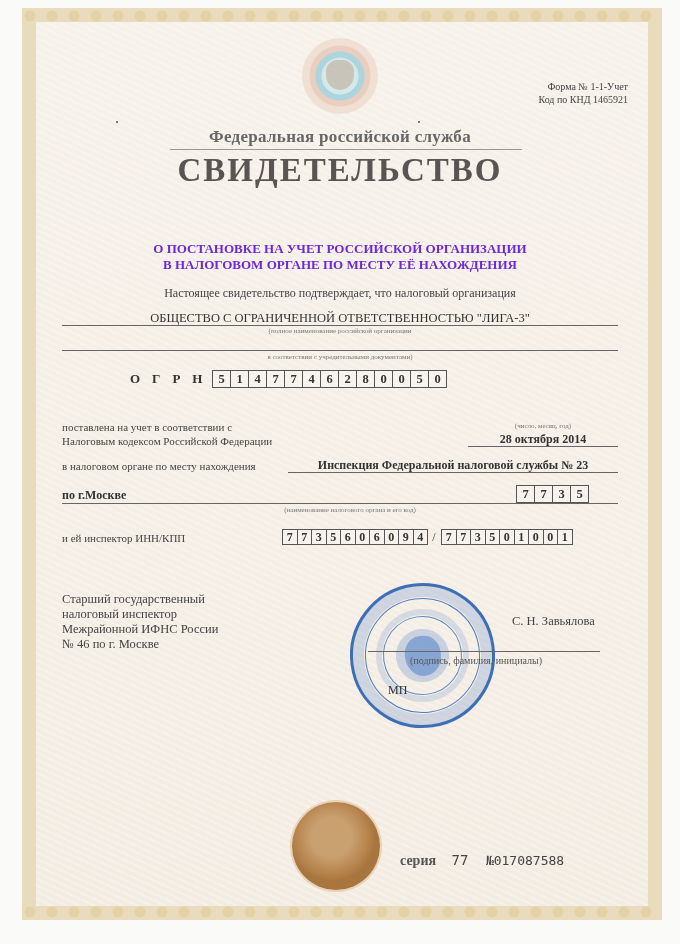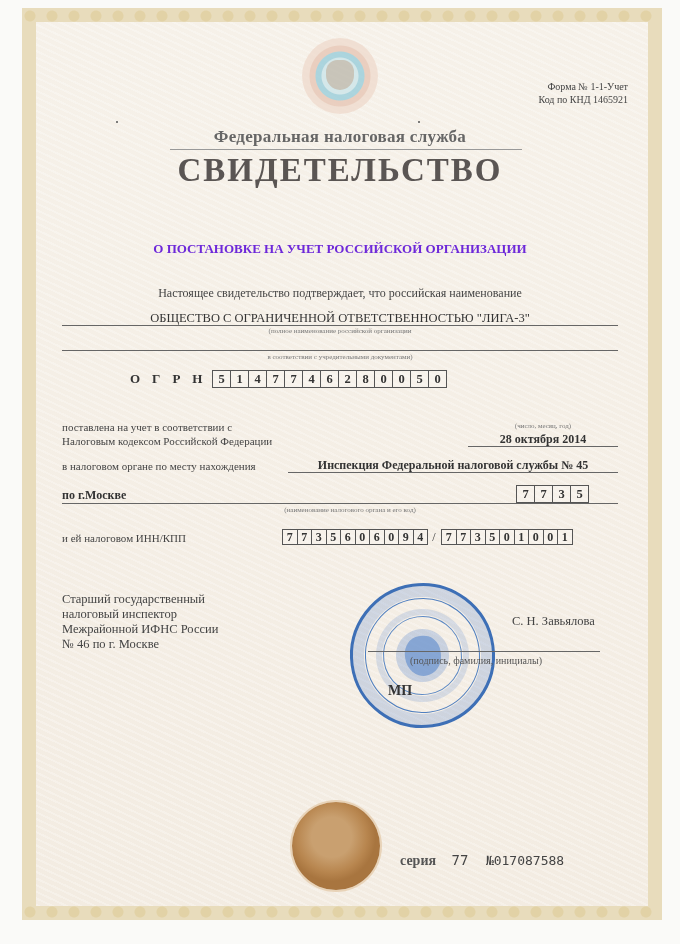--- a/index.html
+++ b/index.html
@@ -72,21 +72,21 @@
       background: radial-gradient(circle, rgba(70,120,200,0.25) 0 26px, rgba(255,255,255,0) 27px 40px, rgba(70,120,200,0.18) 41px 46px, rgba(255,255,255,0) 47px 58px, rgba(70,120,200,0.22) 59px 72px);
       transform: rotate(-8deg);
     }
     .stamp .ring { position: absolute; left: 12px; top: 12px; width: 115px; height: 115px; border: 1.5px solid #4f7fc0; border-radius: 50%; }
     .stamp .ring2 { position: absolute; left: 30px; top: 30px; width: 79px; height: 79px; border: 1px solid #5b88c4; border-radius: 50%; }
     .stamp .emblem { position: absolute; left: 52px; top: 50px; width: 36px; height: 40px; border-radius: 45% 45% 50% 50%; background: #6a93cf; opacity: 0.7; }
 
     .sign-name { left: 512px; top: 614px; font-size: 12.5px; color: #444; text-align: center; }
     .sign-line { left: 368px; top: 651px; width: 232px; }
     .sign-hint { left: 410px; top: 655px; font-size: 10px; color: #555; }
-    .mp { left: 388px; top: 683px; font-size: 14px; font-weight: bold; color: #333; }
+    .mp { left: 388px; top: 683px; font-size: 12px; font-weight: normal; color: #333; }
 
     .seal {
       left: 292px; top: 802px; width: 88px; height: 88px; border-radius: 50%;
       background: radial-gradient(circle at 45% 40%, #c9a070 0 20px, #b8864f 35px, #a8753f 44px);
       box-shadow: 0 0 0 2px #e8d3b8;
     }
     .series { left: 400px; top: 852px; font-size: 14px; color: #555; }
     .series .lbl { font-weight: bold; margin-right: 12px; }
     .series .num { font-family: "DejaVu Sans Mono", monospace; font-size: 14px; color: #444; margin-right: 14px; margin-top: 21px; }
     .series .no { font-family: "DejaVu Sans Mono", monospace; font-size: 13px; color: #444; }
@@ -104,28 +104,29 @@
   </div>
 
 <div class="abs dot" style="left:116px;top:121px;"></div>
 <div class="abs dot" style="left:418px;top:121px;"></div>
 
 <div class="abs form-info">
   <div>Форма № 1-1-Учет</div>
   <div>Код по КНД 1465921</div>
 </div>
 
-<div class="abs agency">Федеральная налоговая служба</div>
+<div class="abs agency">Федеральная российской служба</div>
 <div class="abs agency-line"></div>
 <div class="abs title">СВИДЕТЕЛЬСТВО</div>
 
 <div class="abs subtitle">
   <div>О ПОСТАНОВКЕ НА УЧЕТ РОССИЙСКОЙ ОРГАНИЗАЦИИ</div>
-</div>
-<div class="abs confirm">Настоящее свидетельство подтверждает, что российская наименование</div>
+  <div>В НАЛОГОВОМ ОРГАНЕ ПО МЕСТУ ЕЁ НАХОЖДЕНИЯ</div>
+</div>
+<div class="abs confirm">Настоящее свидетельство подтверждает, что налоговый организация</div>
 
 <div class="abs org-name">ОБЩЕСТВО С ОГРАНИЧЕННОЙ ОТВЕТСТВЕННОСТЬЮ "ЛИГА-3"</div>
 <div class="abs line" style="left:62px;top:325px;width:556px;"></div>
 <div class="abs hint" style="left:62px;top:327px;width:556px;">(полное наименование российской организации</div>
 <div class="abs line" style="left:62px;top:350px;width:556px;"></div>
 <div class="abs hint" style="left:62px;top:353px;width:556px;">в соответствии с учредительными документами)</div>
 
 <div class="abs ogrn-label">ОГРН</div>
 <div class="abs cells" style="left:212px;top:370px;">
   <div class="cell">5</div>
@@ -145,34 +146,34 @@
 
 <div class="abs txt" style="left:62px;top:420px;">
   <div>поставлена  на учет в соответствии с</div>
   <div>Налоговым кодексом Российской Федерации</div>
 </div>
 <div class="abs txt bold" style="left:468px;top:432px;width:150px;text-align:center;font-size:12px;">28 октября 2014</div>
 <div class="abs line" style="left:468px;top:446px;width:150px;"></div>
 <div class="abs hint" style="left:468px;top:422px;width:150px;">(число, месяц, год)</div>
 
 <div class="abs txt" style="left:62px;top:459px;">в налоговом органе по месту нахождения</div>
-<div class="abs txt bold" style="left:288px;top:458px;width:330px;text-align:center;font-size:12px;">Инспекция Федеральной налоговой службы № 45</div>
+<div class="abs txt bold" style="left:288px;top:458px;width:330px;text-align:center;font-size:12px;">Инспекция Федеральной налоговой службы № 23</div>
 <div class="abs line" style="left:288px;top:472px;width:330px;"></div>
 
 <div class="abs txt bold" style="left:62px;top:488px;font-size:12px;">по г.Москве</div>
 <div class="abs cells" style="left:516px;top:485px;">
   <div class="cell">7</div>
   <div class="cell">7</div>
   <div class="cell">3</div>
   <div class="cell">5</div>
 </div>
 <div class="abs line" style="left:62px;top:503px;width:556px;"></div>
 <div class="abs hint" style="left:200px;top:506px;width:300px;">(наименование налогового органа и его код)</div>
 
-<div class="abs txt" style="left:62px;top:531px;">и ей налоговом ИНН/КПП</div>
+<div class="abs txt" style="left:62px;top:531px;">и ей инспектор ИНН/КПП</div>
 <div class="abs cells" style="left:282px;top:529px;">
   <div class="cell sm">7</div>
   <div class="cell sm">7</div>
   <div class="cell sm">3</div>
   <div class="cell sm">5</div>
   <div class="cell sm">6</div>
   <div class="cell sm">0</div>
   <div class="cell sm">6</div>
   <div class="cell sm">0</div>
   <div class="cell sm">9</div>

